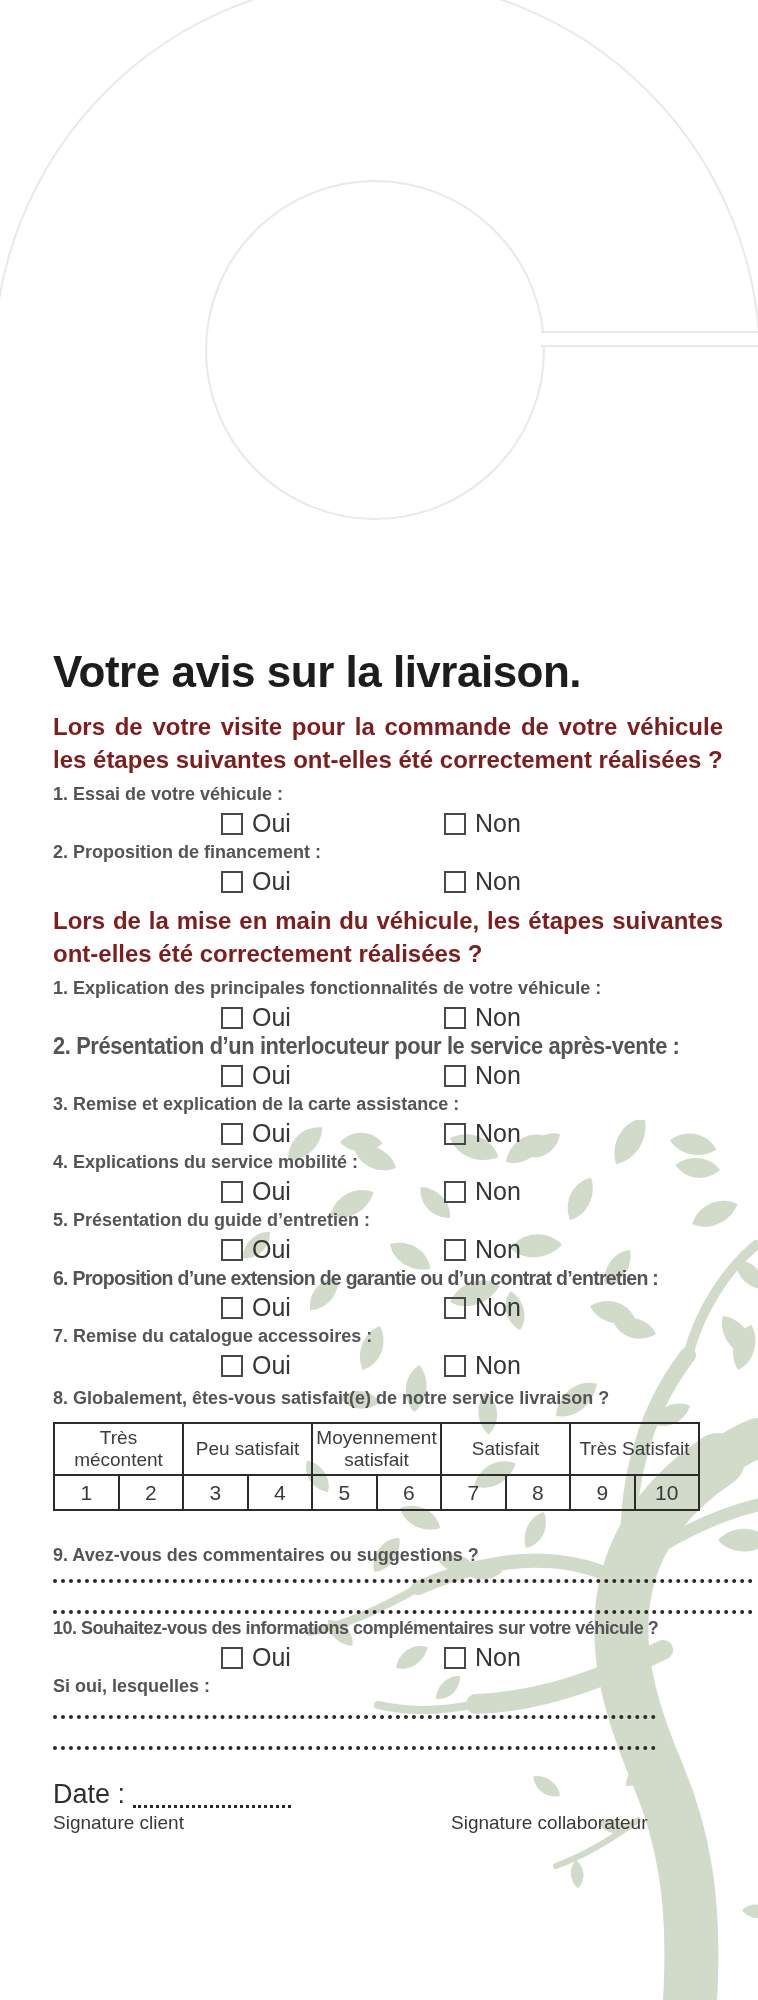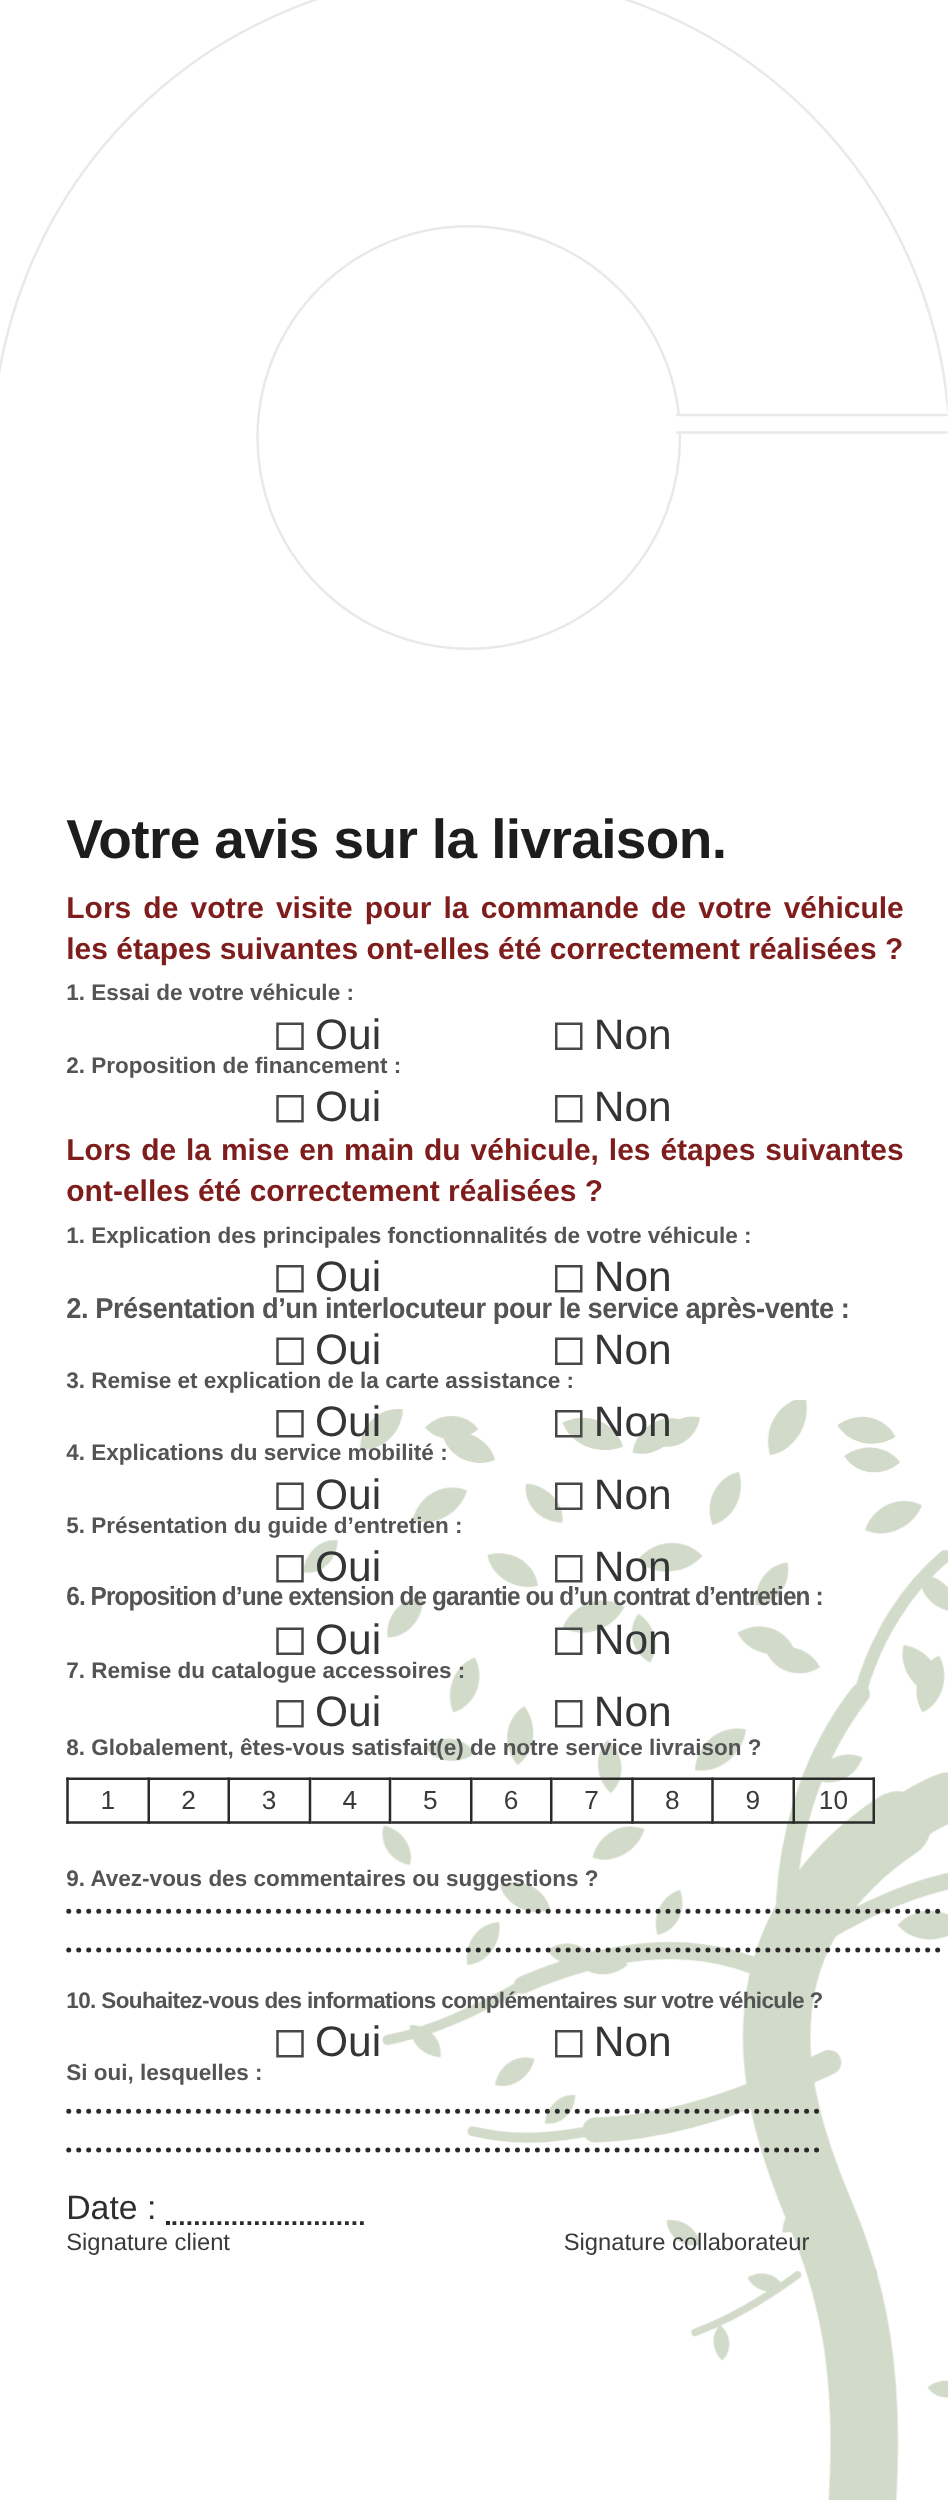--- a/index.html
+++ b/index.html
@@ -35,25 +35,25 @@
   }
   .lead2 { margin-top:8px; }
   .q {
     font-size:18px; line-height:28px; font-weight:bold; color:#545456; margin:0;
   }
   .q.first { margin-top:4px; }
   .q.cond  { font-size:23px; letter-spacing:-0.4px; white-space:nowrap;
              transform:scaleX(0.95); transform-origin:left center; }
   .q.xcond { font-size:21px; letter-spacing:-0.8px; white-space:nowrap;
              transform:scaleX(0.93); transform-origin:left center; }
-  .q10 { letter-spacing:-0.5px; margin-top:24px; }
+  .q10 { letter-spacing:-0.5px; margin-top:0; }
   .yn { position:relative; height:30px; }
   .opt {
     position:absolute; top:1px; display:flex; align-items:center; gap:9px;
-    font-size:34px; color:#353537;
+    font-size:25px; color:#353537;
   }
   .opt-oui { left:168px; }
   .opt-non { left:391px; }
   .box {
     width:18px; height:18px; border:2px solid #48484a; background:transparent;
     display:inline-block; flex:0 0 auto;
   }
   
   .scale { border-collapse:collapse; table-layout:fixed; width:645px; margin-top:10px; }
   .scale col { width:64.5px; }
@@ -287,20 +287,27 @@
         <col>
         <col>
         <col>
         <col>
         <col>
         <col>
         <col>
         <col>
     </colgroup>
     <tbody>
+      <tr>
+        <th colspan="2">Très mécontent</th>
+        <th colspan="2">Peu satisfait</th>
+        <th colspan="2">Moyennement satisfait</th>
+        <th colspan="2">Satisfait</th>
+        <th colspan="2">Très Satisfait</th>
+      </tr>
       <tr>
         <td>1</td>
         <td>2</td>
         <td>3</td>
         <td>4</td>
         <td>5</td>
         <td>6</td>
         <td>7</td>
         <td>8</td>
         <td>9</td>

